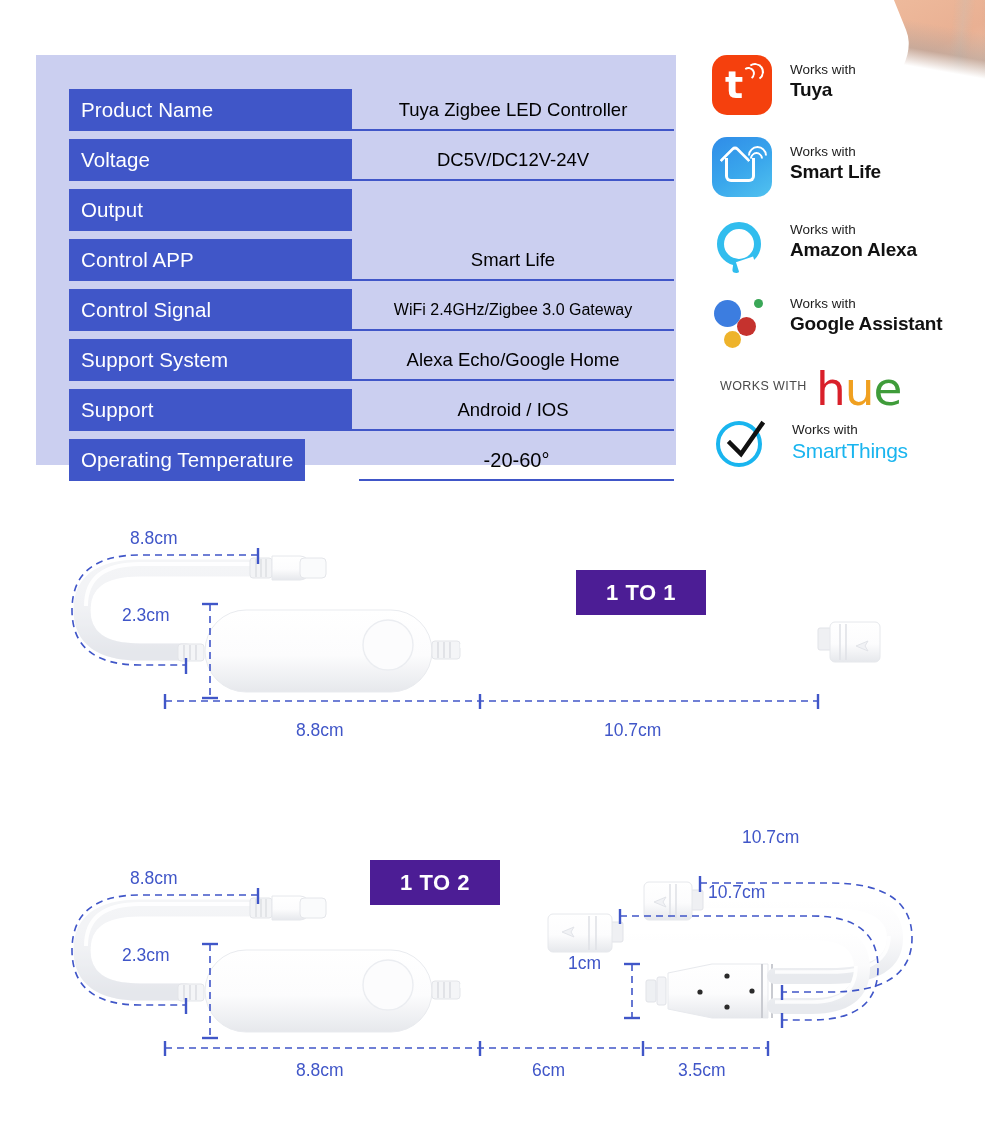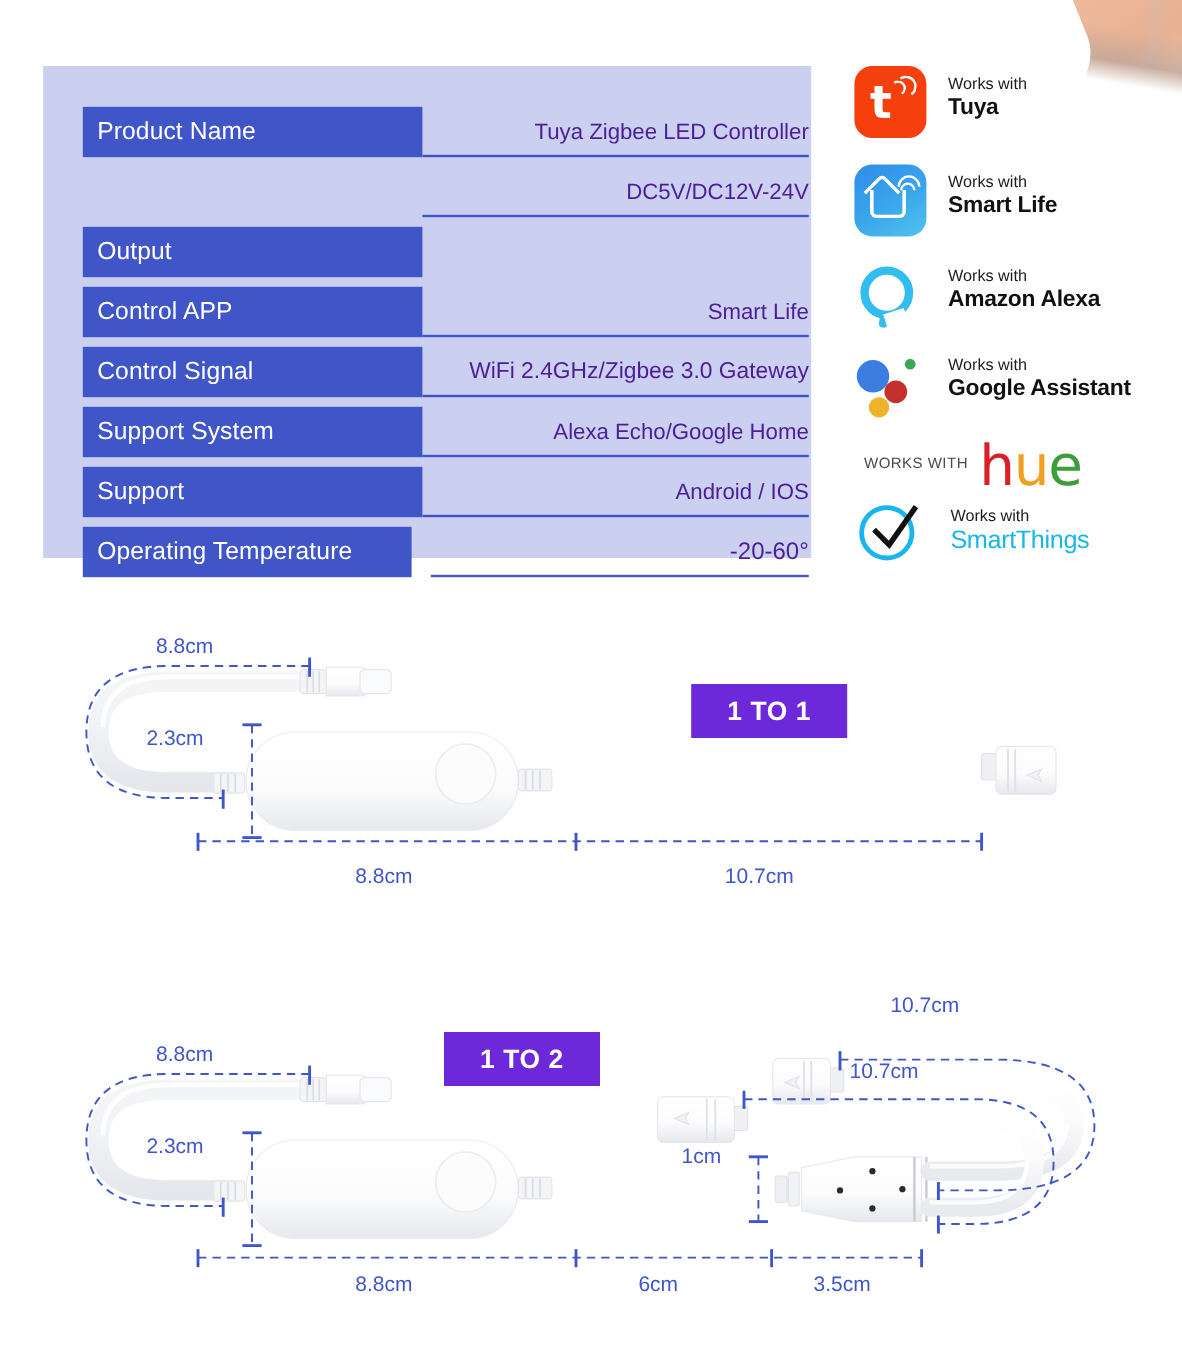--- a/index.html
+++ b/index.html
@@ -37,24 +37,24 @@
   #spec-panel{position:absolute;left:36px;top:55px;width:640px;height:410px;background:#cbcff0;}
   .spec-rows{position:absolute;left:33px;top:34px;width:605px;}
   .spec-row{position:relative;height:42px;margin-bottom:8px;}
   .spec-key{
     position:absolute;left:0;top:0;width:283px;height:42px;background:#4056c8;
     color:#ffffff;font-size:20.5px;line-height:42px;padding-left:12px;
     box-sizing:border-box;white-space:nowrap;letter-spacing:.1px;
   }
   .spec-val{
     position:absolute;left:283px;top:0;width:322px;height:42px;
-    color:#4c1d95;font-size:18.5px;line-height:42px;text-align:right;
+    color:#000000;font-size:18.5px;line-height:42px;text-align:center;
     border-bottom:2.5px solid #4056c8;box-sizing:border-box;white-space:nowrap;
   }
-  .spec-row.wide .spec-key{width:274px;}
+  .spec-row.wide .spec-key{width:236px;}
   .spec-row.wide .spec-val{left:290px;width:315px;font-size:20px;}
 
   
   #badges{position:absolute;left:712px;top:55px;width:273px;}
   .badge{position:relative;height:68px;margin-bottom:14px;}
   .badge-ico{position:absolute;left:0;top:0;}
   .badge-txt{position:absolute;left:78px;top:6px;}
   .ww{font-size:13.5px;color:#1c1c1c;line-height:17px;}
   .brand{font-size:19px;font-weight:bold;color:#111;line-height:23px;letter-spacing:-.2px;}
 
@@ -108,53 +108,54 @@
   .st-ring{position:absolute;left:4px;top:4px;width:46px;height:46px;border-radius:50%;
     border:4.5px solid #19b5ef;box-sizing:border-box;}
   .st-check{position:absolute;left:13px;top:5px;width:40px;height:40px;}
   .badge-st .badge-txt{left:80px;top:4px;}
   .brand-st{font-size:21px;font-weight:normal;color:#19b5ef;line-height:25px;letter-spacing:-.3px;}
 
   
   .diagram{position:absolute;left:0;width:985px;}
   .dim{position:absolute;color:#4056c8;font-size:17.5px;white-space:nowrap;}
   .badge-chip{
-    position:absolute;background:#6d28d9;color:#fff;font-size:22px;font-weight:bold;
+    position:absolute;background:#4c1d95;color:#fff;font-size:22px;font-weight:bold;
     text-align:center;letter-spacing:.5px;box-sizing:border-box;
   }
   svg{position:absolute;left:0;top:0;overflow:visible;}
 </style>
 </head>
 <body>
 
 <div id="corner-photo">
   <div class="skin"></div>
   <div class="shade"></div>
   <div class="whitefold"></div>
 </div>
 
 <div id="spec-panel">
   <div class="spec-rows">
     <div class="spec-row">
       <div class="spec-key">Product Name</div>
       <div class="spec-val">Tuya Zigbee LED Controller</div>
     </div>
     <div class="spec-row">
+      <div class="spec-key">Voltage</div>
       <div class="spec-val">DC5V/DC12V-24V</div>
     </div>
     <div class="spec-row">
       <div class="spec-key">Output</div>
     </div>
     <div class="spec-row">
       <div class="spec-key">Control APP</div>
       <div class="spec-val">Smart Life</div>
     </div>
     <div class="spec-row">
       <div class="spec-key">Control Signal</div>
-      <div class="spec-val" style="font-size:19px;">WiFi 2.4GHz/Zigbee 3.0 Gateway</div>
+      <div class="spec-val" style="font-size:16px;">WiFi 2.4GHz/Zigbee 3.0 Gateway</div>
     </div>
     <div class="spec-row">
       <div class="spec-key">Support System</div>
       <div class="spec-val">Alexa Echo/Google Home</div>
     </div>
     <div class="spec-row">
       <div class="spec-key">Support</div>
       <div class="spec-val">Android / IOS</div>
     </div>
     <div class="spec-row wide">

